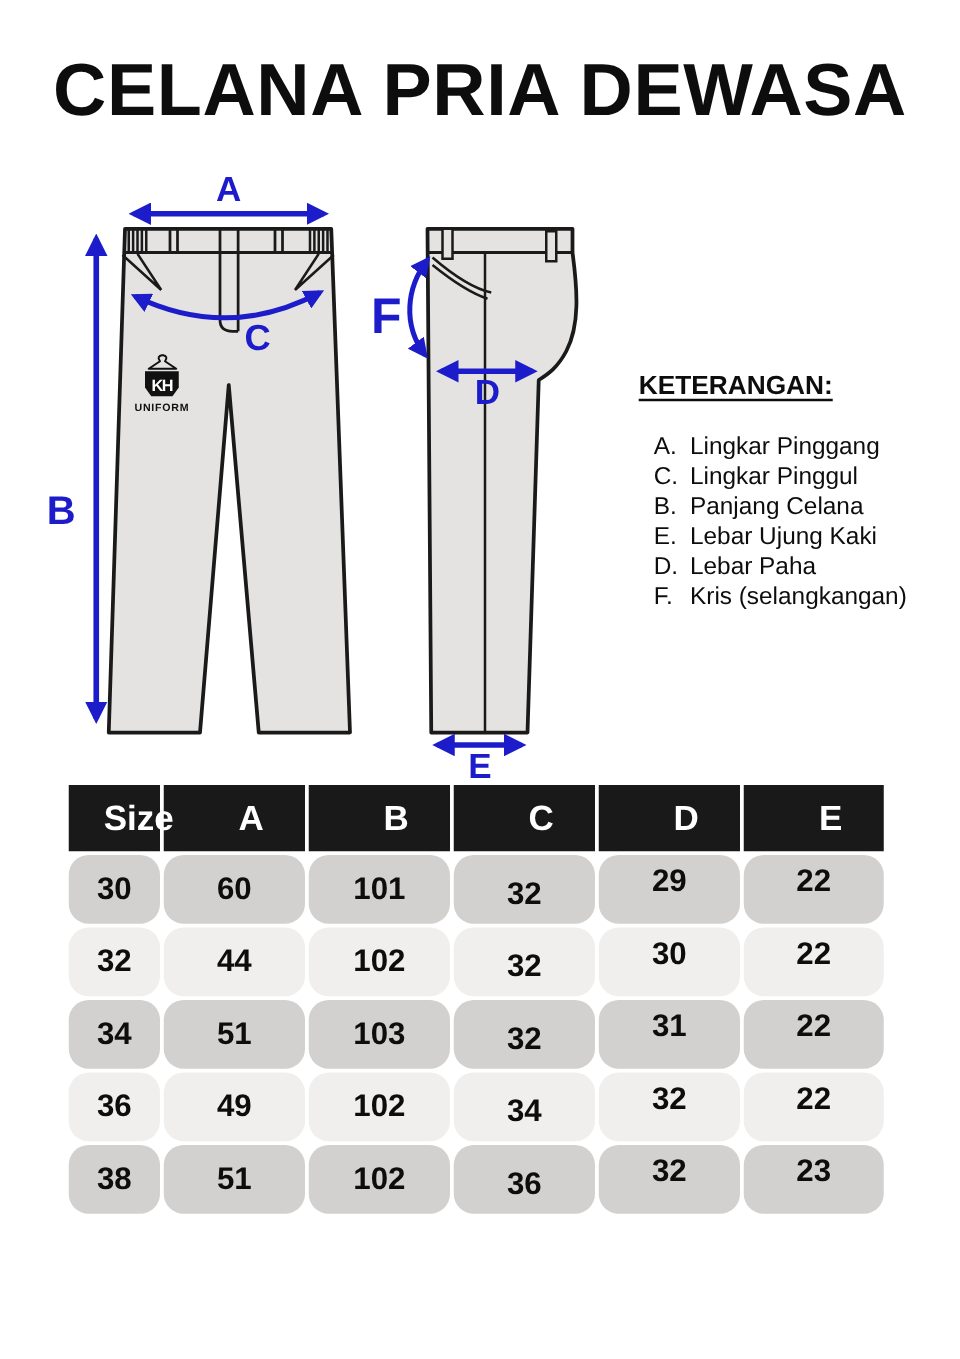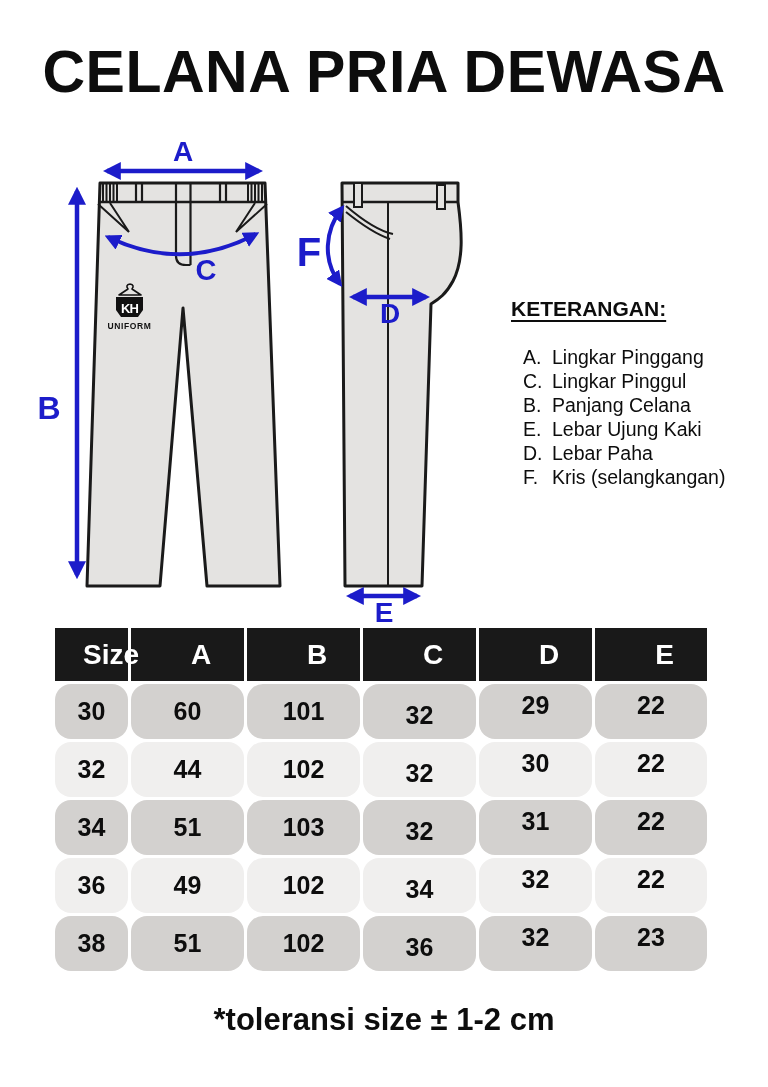--- a/index.html
+++ b/index.html
@@ -190,15 +190,14 @@
           <td><span>51</span></td>
           <td><span>102</span></td>
           <td><span>36</span></td>
           <td><span>32</span></td>
           <td><span>23</span></td>
         </tr>
       </tbody>
     </table>
   </div>
 
-  <div id="footnote">*toleransi size ± 1-2 cm</div>
 
 </div>
 
 </body></html>

